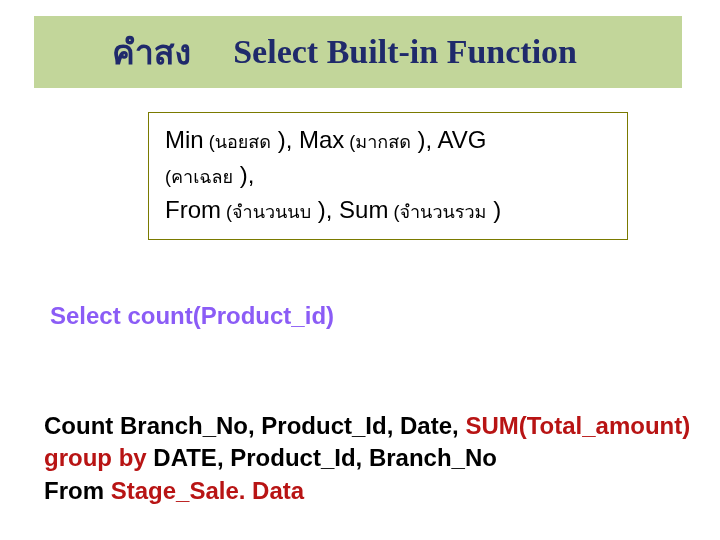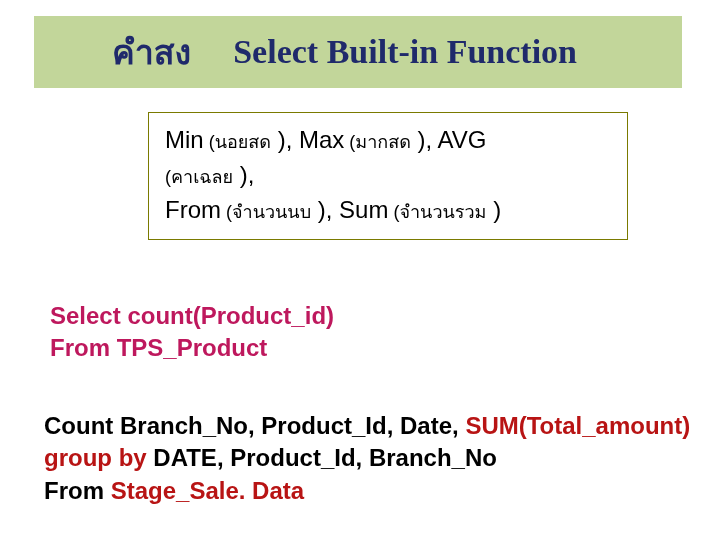--- a/index.html
+++ b/index.html
@@ -63,21 +63,21 @@
     font-size: 18px;
   }
 
   .sql1 {
     position: absolute;
     left: 50px;
     top: 300px;
     font-size: 24px;
     font-weight: 700;
     line-height: 1.35;
-    color: #be185d;
+    color: #8b5cf6;
   }
 
   .sql2 {
     position: absolute;
     left: 44px;
     top: 410px;
     font-size: 24px;
     font-weight: 700;
     line-height: 1.35;
     color: #000000;
@@ -104,21 +104,20 @@
     <div>
       <span class="th">(คาเฉลย</span><span class="fn">     ),</span>
     </div>
     <div>
       <span class="fn">From</span><span class="th"> (จำนวนนบ</span><span class="fn">    ), Sum</span><span class="th"> (จำนวนรวม</span><span class="fn">  )</span>
     </div>
   </div>
 
   <div class="sql1">
     <div>Select count(Product_id)</div>
-    <div>From TPS_Product</div>
   </div>
 
   <div class="sql2">
     <div>
       <span>Count Branch_No, Product_Id, Date, </span><span class="red">SUM(Total_amount)</span>
     </div>
     <div>
       <span class="red">group by</span><span> DATE, Product_Id, Branch_No</span>
     </div>
     <div>

